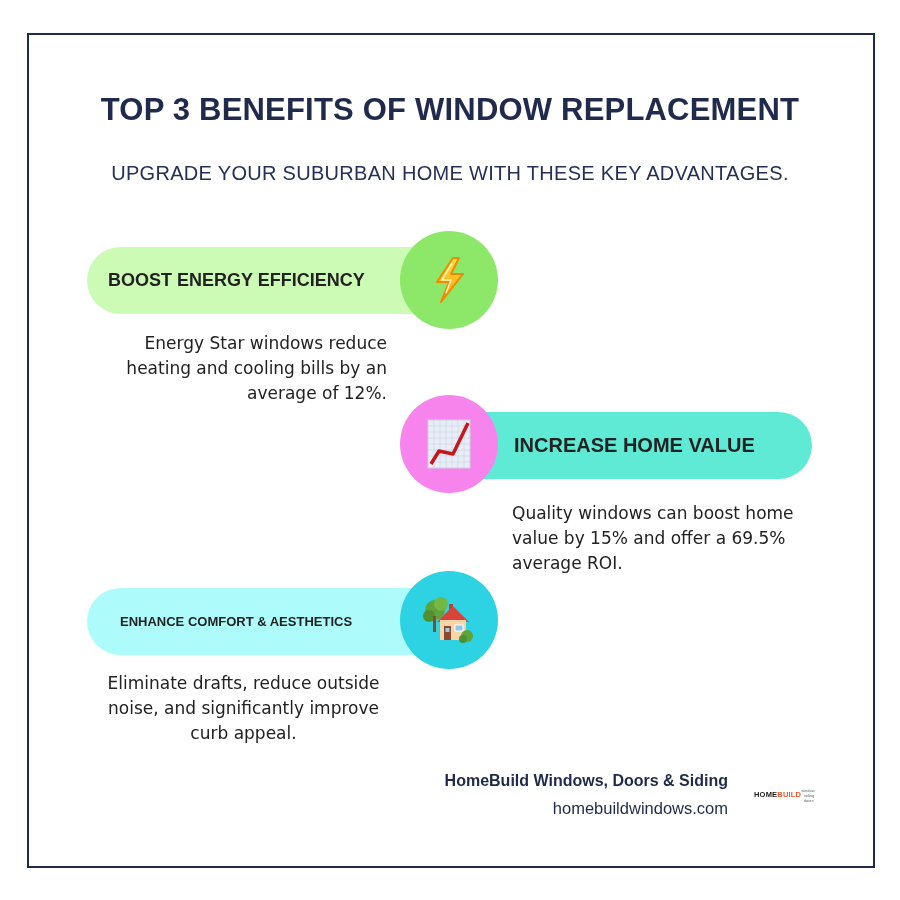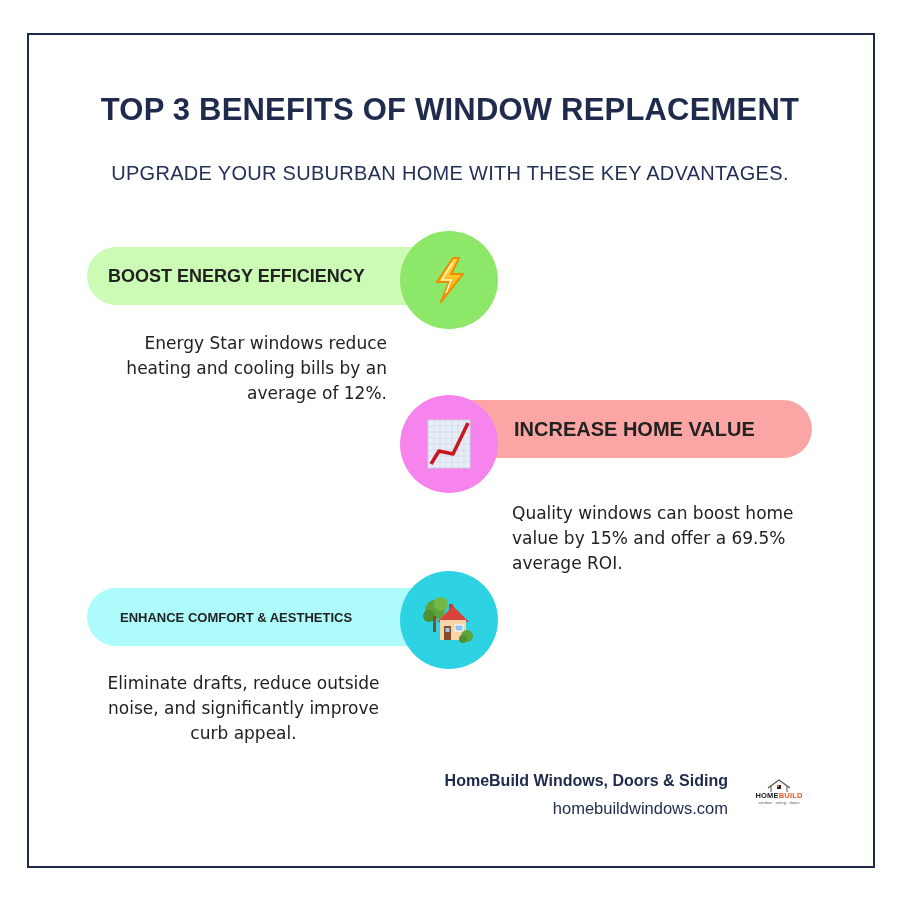--- a/index.html
+++ b/index.html
@@ -15,21 +15,21 @@
       font-family: "Liberation Sans", sans-serif; font-weight: bold;
       font-size: 31px; color: #1f2a4d; letter-spacing: 0.2px;
     }
     .subtitle {
       position: absolute; left: 0; top: 162px; width: 900px; text-align: center;
       font-family: "Liberation Sans", sans-serif; font-size: 20px; color: #243056;
       letter-spacing: 0.3px;
     }
 
     .pill {
-      position: absolute; height: 58px; border-radius: 34px;
+      position: absolute; height: 67px; border-radius: 34px;
       display: flex; align-items: center;
     }
     .pill .label {
       font-family: "Liberation Sans", sans-serif; font-weight: bold; color: #222;
       white-space: nowrap;
     }
     .circle {
       position: absolute; width: 98px; height: 98px; border-radius: 50%;
       display: flex; align-items: center; justify-content: center;
     }
@@ -38,42 +38,42 @@
       line-height: 25px; color: #222;
     }
 
     
     .p1 { left: 87px; top: 247px; width: 380px; background: #ccfbb5; }
     .p1 .label { margin-left: 21px; font-size: 18px; }
     .c1 { left: 400px; top: 231px; background: #8de86a; }
     .d1 { left: 100px; top: 331px; width: 287px; text-align: right; }
 
     
-    .p2 { left: 430px; top: 400px; width: 382px; background: #fca5a5; }
+    .p2 { left: 430px; top: 412px; width: 382px; background: #5eead4; }
     .p2 .label { margin-left: 84px; font-size: 20px; }
     .c2 { left: 400px; top: 395px; background: #f784ec; }
     .d2 { left: 512px; top: 501px; width: 300px; text-align: left; }
 
     
     .p3 { left: 87px; top: 588px; width: 380px; background: #aefbfb; }
     .p3 .label { margin-left: 33px; font-size: 13px; }
     .c3 { left: 400px; top: 571px; background: #2dd3e3; }
     .d3 { left: 100px; top: 671px; width: 287px; text-align: center; }
 
     .footer-company {
       position: absolute; right: 172px; top: 772px; font-family: "Liberation Sans", sans-serif;
       font-weight: bold; font-size: 16px; color: #1e2a4a; white-space: nowrap; padding-left: 33px;
     }
     .footer-url {
       position: absolute; right: 172px; top: 799px; font-family: "Liberation Sans", sans-serif;
       font-size: 16.5px; color: #1e2a4a; white-space: nowrap; padding-left: 48px;
     }
     .logo {
       position: absolute; left: 754px; top: 778px; width: 50px; height: 34px;
-      display: flex; flex-direction: column; align-items: center;
+      display: flex; flex-direction: row; align-items: center;
     }
     .logo .logo-word {
       font-family: "Liberation Sans", sans-serif; font-weight: bold; font-size: 7.5px; line-height: 8px;
       letter-spacing: 0.2px;
     }
     .logo .home { color: #222; }
     .logo .build { color: #e8572a; }
     .logo .tag { font-size: 4px; color: #666; line-height: 5px; font-family: "Liberation Sans", sans-serif; }
   </style>
 </head>

